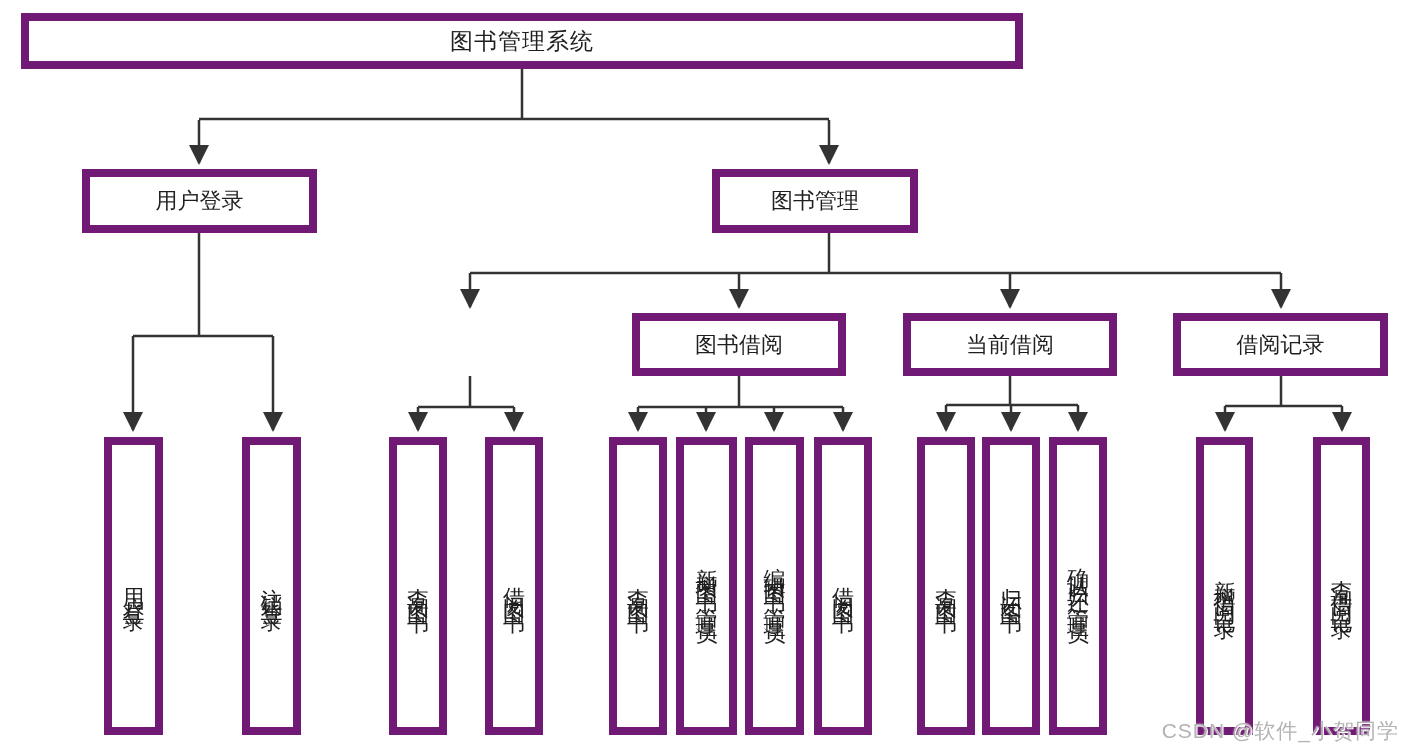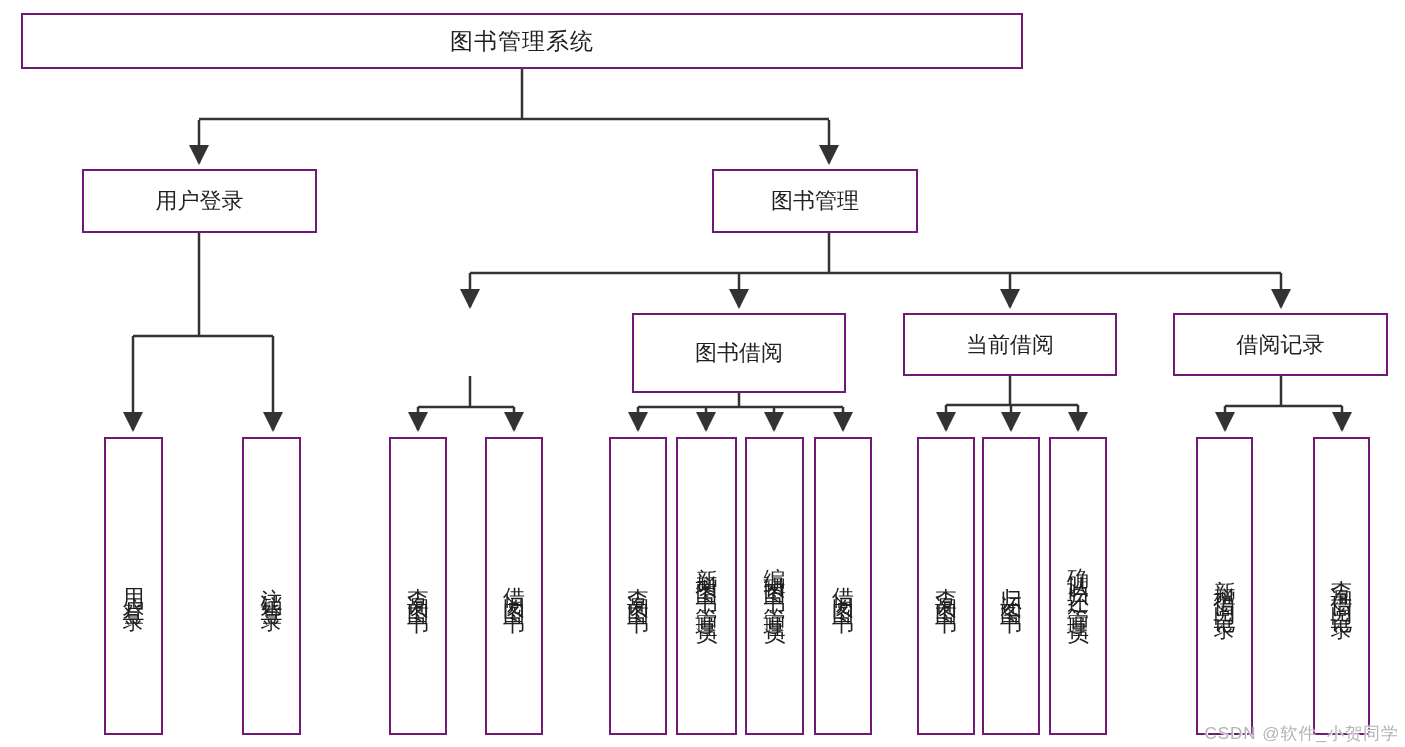--- a/index.html
+++ b/index.html
@@ -6,40 +6,40 @@
   #canvas {
     position:relative;
     width:1405px; height:747px;
     background:#ffffff;
     font-family:"Liberation Sans", sans-serif;
     overflow:hidden;
   }
   #wires { position:absolute; left:0; top:0; width:1405px; height:747px; z-index:1; }
   .box {
     position:absolute;
-    border:2px solid #701a75;
+    border:8px solid #701a75;
     background:#ffffff;
     display:flex; align-items:center; justify-content:center;
     color:#1f1f1f;
     font-size:22px;
     line-height:1;
     box-sizing:border-box;
     z-index:2;
   }
   .box.root { font-size:23px; letter-spacing:1px; }
   .vbox span {
     writing-mode:vertical-rl;
     text-orientation:mixed;
     letter-spacing:8px;
     white-space:nowrap;
   }
   .watermark {
     position:absolute;
     right:6px; bottom:2px;
-    font-size:17px;
+    font-size:21px;
     color:#b3b3b3;
     text-shadow:0 0 2px #ffffff, 1px 1px 0 #ffffff;
     z-index:3;
     letter-spacing:1px;
   }
 </style>
 </head>
 <body>
 
 <div id="canvas">
@@ -92,21 +92,21 @@
       <path d="M1225,406 V430" marker-end="url(#arrow)"></path>
       <path d="M1342,406 V430" marker-end="url(#arrow)"></path>
     </g>
   </svg>
 
   <div class="box root" style="left:21px; top:13px; width:1002px; height:56px;">图书管理系统</div>
 
   <div class="box" style="left:82px; top:169px; width:235px; height:64px;">用户登录</div>
   <div class="box" style="left:712px; top:169px; width:206px; height:64px;">图书管理</div>
 
-  <div class="box" style="left:632px; top:313px; width:214px; height:80px;">图书借阅</div>
+  <div class="box" style="left:632px; top:313px; width:214px; height:63px;">图书借阅</div>
   <div class="box" style="left:903px; top:313px; width:214px; height:63px;">当前借阅</div>
   <div class="box" style="left:1173px; top:313px; width:215px; height:63px;">借阅记录</div>
 
   <div class="box vbox" style="left:104px; top:437px; width:59px; height:298px;">
     <span>用户登录</span>
   </div>
   <div class="box vbox" style="left:242px; top:437px; width:59px; height:298px;">
     <span>注销登录</span>
   </div>
 

